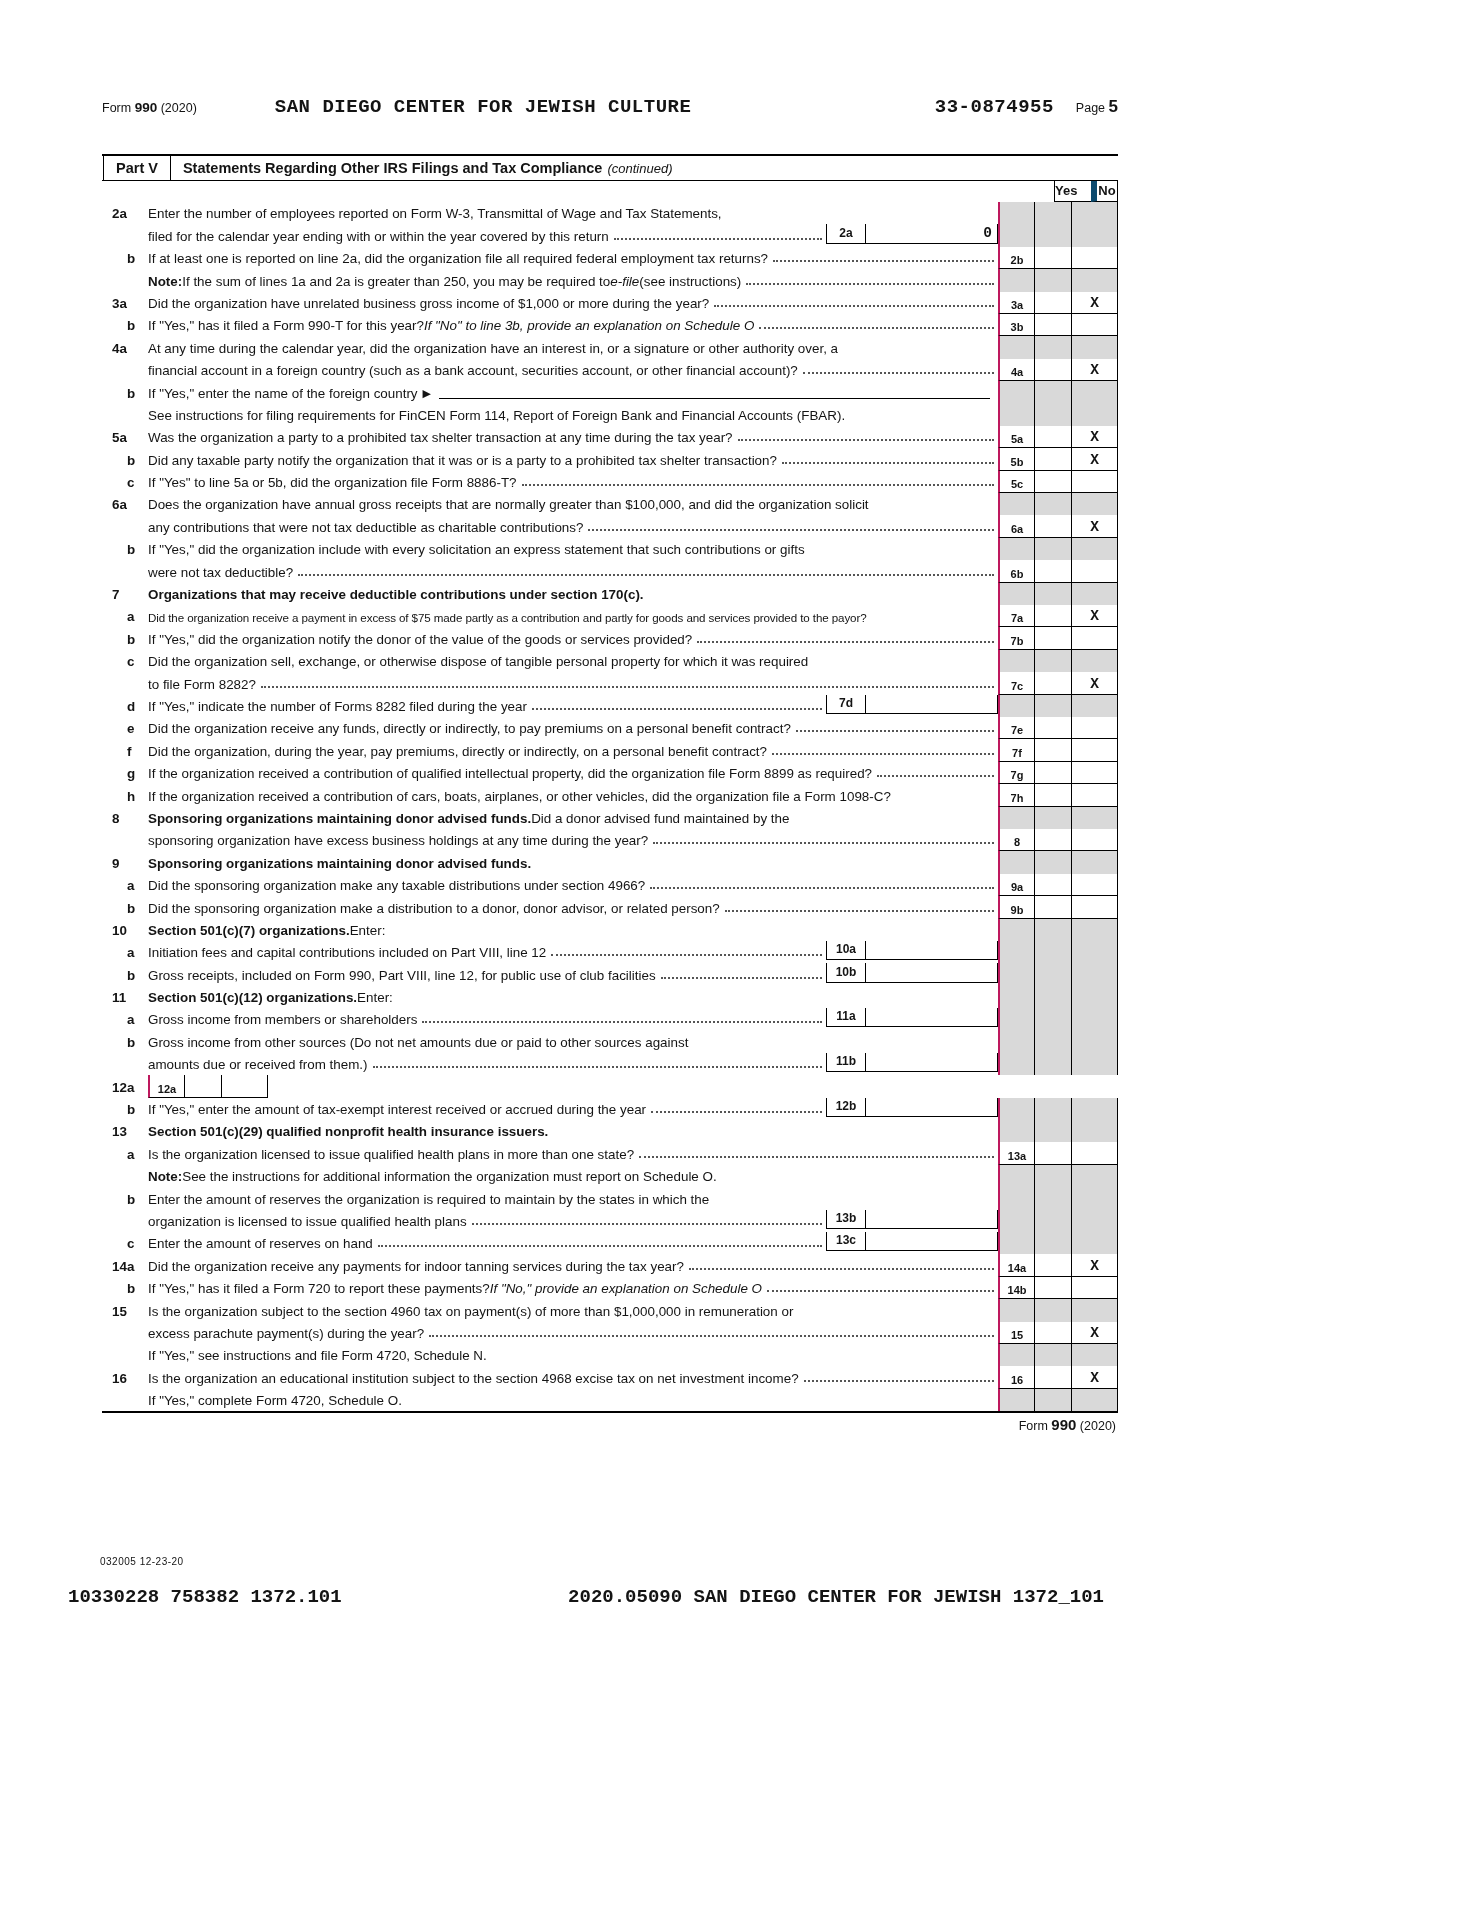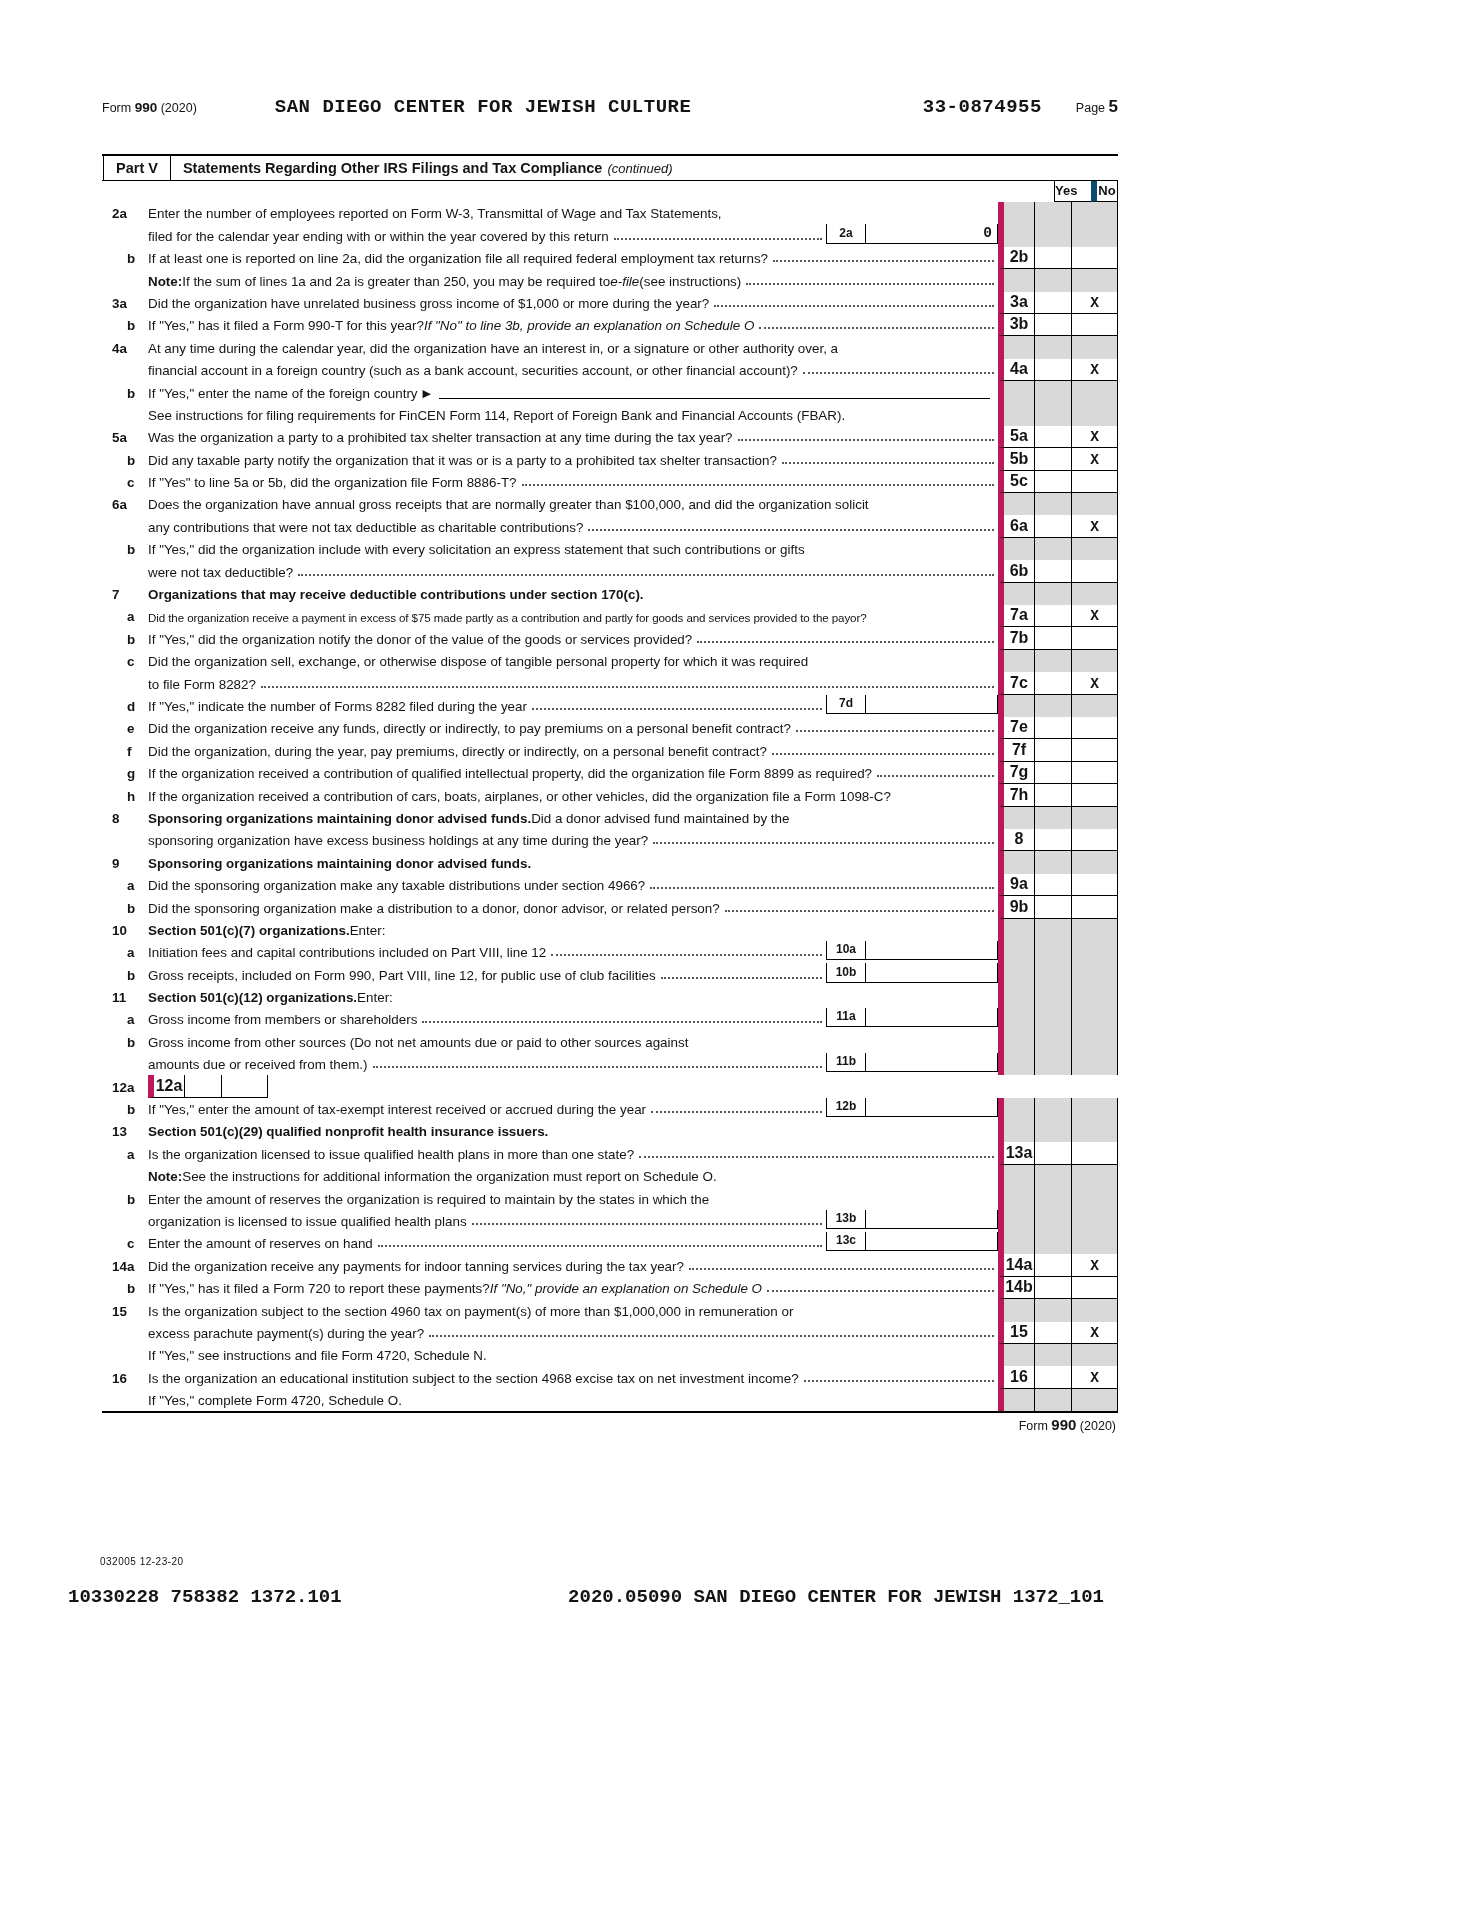--- a/index.html
+++ b/index.html
@@ -6,21 +6,21 @@
   html,body { width:1484px; height:1920px; background:#ffffff; }
   body { font-family:"Liberation Sans", sans-serif; color:#141414; position:relative; overflow:hidden; }
 
   .sheet { position:absolute; left:102px; top:96px; width:1016px; }
 
   
   .topline { display:flex; align-items:baseline; padding-bottom:4px; }
   .form-label { font-size:12.5px; white-space:nowrap; }
   .form-label b { font-size:13.5px; }
   .org-name { font-family:"Liberation Mono", monospace; font-size:19px; font-weight:700; letter-spacing:.5px; margin-left:78px; white-space:nowrap;text-align:right; }
-  .ein { font-family:"Liberation Mono", monospace; font-size:19px; font-weight:700; letter-spacing:.5px; margin-left:auto; margin-right:34px; white-space:nowrap; }
+  .ein { font-family:"Liberation Mono", monospace; font-size:19px; font-weight:700; letter-spacing:.5px; margin-left:auto; margin-right:22px; white-space:nowrap; }
   .pageno { font-size:12.5px; white-space:nowrap; }
   .pageno b { font-size:17px; }
 
   
   .partbar { border-top:2px solid #000; border-bottom:1.5px solid #000; display:flex; align-items:stretch; height:27px;margin-top:32px; }
   .partbox { border-left:1.5px solid #000; border-right:1.5px solid #000; display:flex; align-items:center; padding:0 12px; font-weight:700; font-size:14.5px; margin-left:1px; }
   .parttitle { display:flex; align-items:center; margin-left:12px; font-weight:700; font-size:14.5px; white-space:nowrap; }
   .parttitle .cont { font-weight:400; font-style:italic; font-size:13px; margin-left:5px; }
 
   
@@ -38,21 +38,21 @@
   .c-text .b { font-weight:700; }
   .c-text .i { font-style:italic; }
   .dots { flex:1; min-width:8px; border-bottom:2px dotted #555; margin:0 4px 4px 5px; }
   .blankline { flex:1; border-bottom:1.5px solid #000; margin:0 8px 2px 8px; }
   .arrow { margin-left:5px; font-size:11px; display:flex; align-items:flex-end; padding-bottom:1px; }
 
   .ibox { display:flex; flex:none; align-items:stretch; height:21px; margin-bottom:0; }
   .ibox .lbl { width:40px; border:1.5px solid #000; font-weight:700; font-size:12px; text-align:center; line-height:18px; background:#fff; }
   .ibox .val { width:132px; border:1.5px solid #000; border-left:none; font-family:"Liberation Mono", monospace; font-size:14.5px; font-weight:700; text-align:right; padding-right:5px; line-height:18px; background:#fff; }
 
-  .c-code { width:36px; flex:none; border-left:6px solid #be185d; font-weight:700; font-size:16px; display:flex; align-items:flex-end; justify-content:center; padding-bottom:2px; }
+  .c-code { width:36px; flex:none; border-left:2px solid #be185d; font-weight:700; font-size:11px; display:flex; align-items:flex-end; justify-content:center; padding-bottom:2px; }
   .c-yes  { width:37px; flex:none; border-left:1px solid #000; }
   .c-no   { width:47px; flex:none; border-left:1px solid #000; border-right:1px solid #000; }
   .c-yes, .c-no { font-family:"Liberation Mono", monospace; font-weight:700; font-size:14.5px; display:flex; align-items:flex-end; justify-content:center; padding-bottom:2px; }
   .shaded { background:#d9d9d9; }
   .boxed  { border-bottom:1px solid #000; }
 
   .tbl-bottom { border-top:2.5px solid #000; }
   .form-footer { text-align:right; font-size:12.5px; padding-top:3px; padding-right:2px; }
   .form-footer b { font-size:15px; }
 

